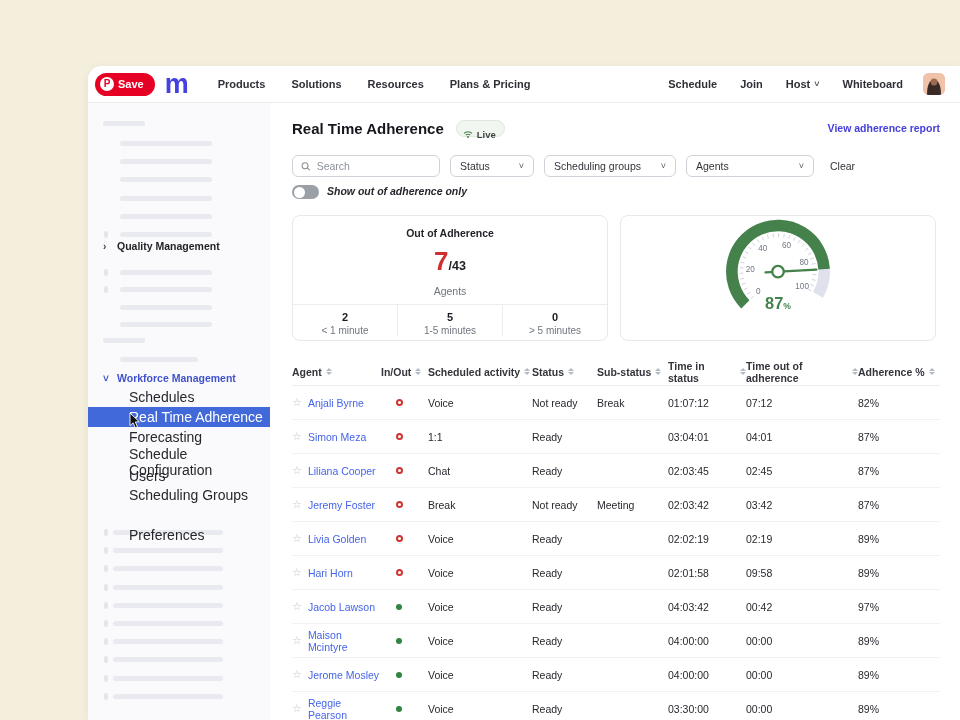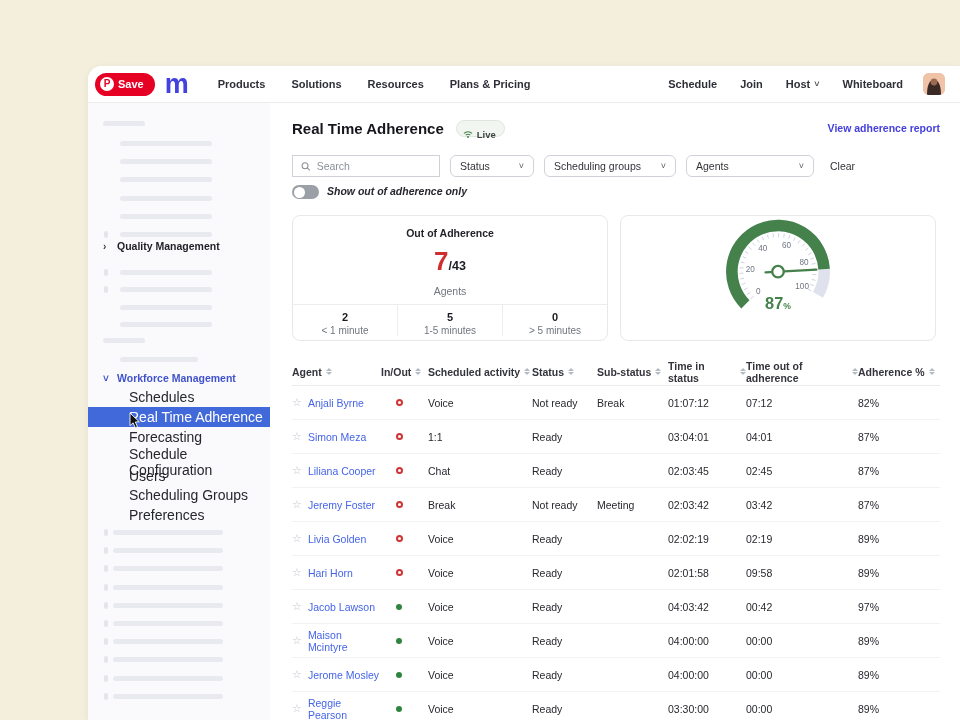--- a/index.html
+++ b/index.html
@@ -39,21 +39,21 @@
   
   .main { position:absolute; left:182px; top:37px; right:0; bottom:0; padding:12px 0 0 22px; overflow:hidden; background:#fff; }
   .header-row { display:flex; align-items:center; height:26px; width:648px; }
   .page-title { font-size:15px; font-weight:700; color:#16161d; }
   .live-badge { display:flex; align-items:center; gap:4px; margin-left:12px; height:17px; padding:12px 8px 0 6px;
                 background:#f2f6f1; border:1px solid #dfe6dd; border-radius:9px;
                 font-size:9.5px; font-weight:600; color:#3c4540; }
   .report-link { margin-left:auto; font-size:10.5px; font-weight:600; color:#4540dd; cursor:pointer; }
 
   .filters-row { display:flex; gap:10px; align-items:center; margin-top:14px; height:22px; }
-  .search-box { width:148px; height:22px; border:1px solid #cfd2d8; border-radius:0;
+  .search-box { width:148px; height:22px; border:1px solid #cfd2d8; border-radius:6px;
                 display:flex; align-items:center; gap:6px; padding:0 8px; background:#fff;justify-content:flex-end; }
   .search-box input { border:0; outline:0; width:100%; font-size:10.5px; color:#33343a;
                       font-family:"Liberation Sans",sans-serif; background:transparent; }
   .search-box input::placeholder { color:#8b9098; }
   .select { height:22px; border:1px solid #cfd2d8; border-radius:6px; display:flex; align-items:center;
             justify-content:space-between; padding:0 9px; font-size:10.5px; color:#33343a; cursor:pointer; background:#fff; }
   .clear-btn { font-size:10.5px; color:#33343a; margin-left:6px; cursor:pointer; }
 
   .toggle-row { display:flex; gap:8px; margin-top:8px; height:14px;font-style:italic; }
   .toggle { width:27px; height:14px; border-radius:7px; background:#9aa0a6; position:relative; cursor:pointer; }
@@ -172,21 +172,21 @@
         <div class="sec wm" style="top: 268px;">
           <span class="sec-chev">˅</span>
           <span>Workforce Management</span>
         </div>
         <div class="nav-item" style="top: 284px;">Schedules</div>
         <div class="nav-item selected" style="top: 304px;">Real Time Adherence</div>
         <div class="nav-item" style="top: 324px;">Forecasting</div>
         <div class="nav-item" style="top: 349px;">Schedule Configuration</div>
         <div class="nav-item" style="top: 363px;">Users</div>
         <div class="nav-item" style="top: 382px;">Scheduling Groups</div>
-        <div class="nav-item" style="top: 402px;">Preferences</div>
+        <div class="nav-item" style="top: 422px;">Preferences</div>
       </aside>
 
     <main class="main">
       <div class="header-row">
         <span class="page-title">Real Time Adherence</span>
         <span class="live-badge">
           <svg width="10" height="9" viewBox="0 0 10 9">
             <path d="M1 3.4 A5.6 5.6 0 0 1 9 3.4" fill="none" stroke="#44814b" stroke-width="1.1"></path>
             <path d="M2.7 5.2 A3.2 3.2 0 0 1 7.3 5.2" fill="none" stroke="#44814b" stroke-width="1.1"></path>
             <circle cx="5" cy="7.1" r="1" fill="#44814b"></circle>

